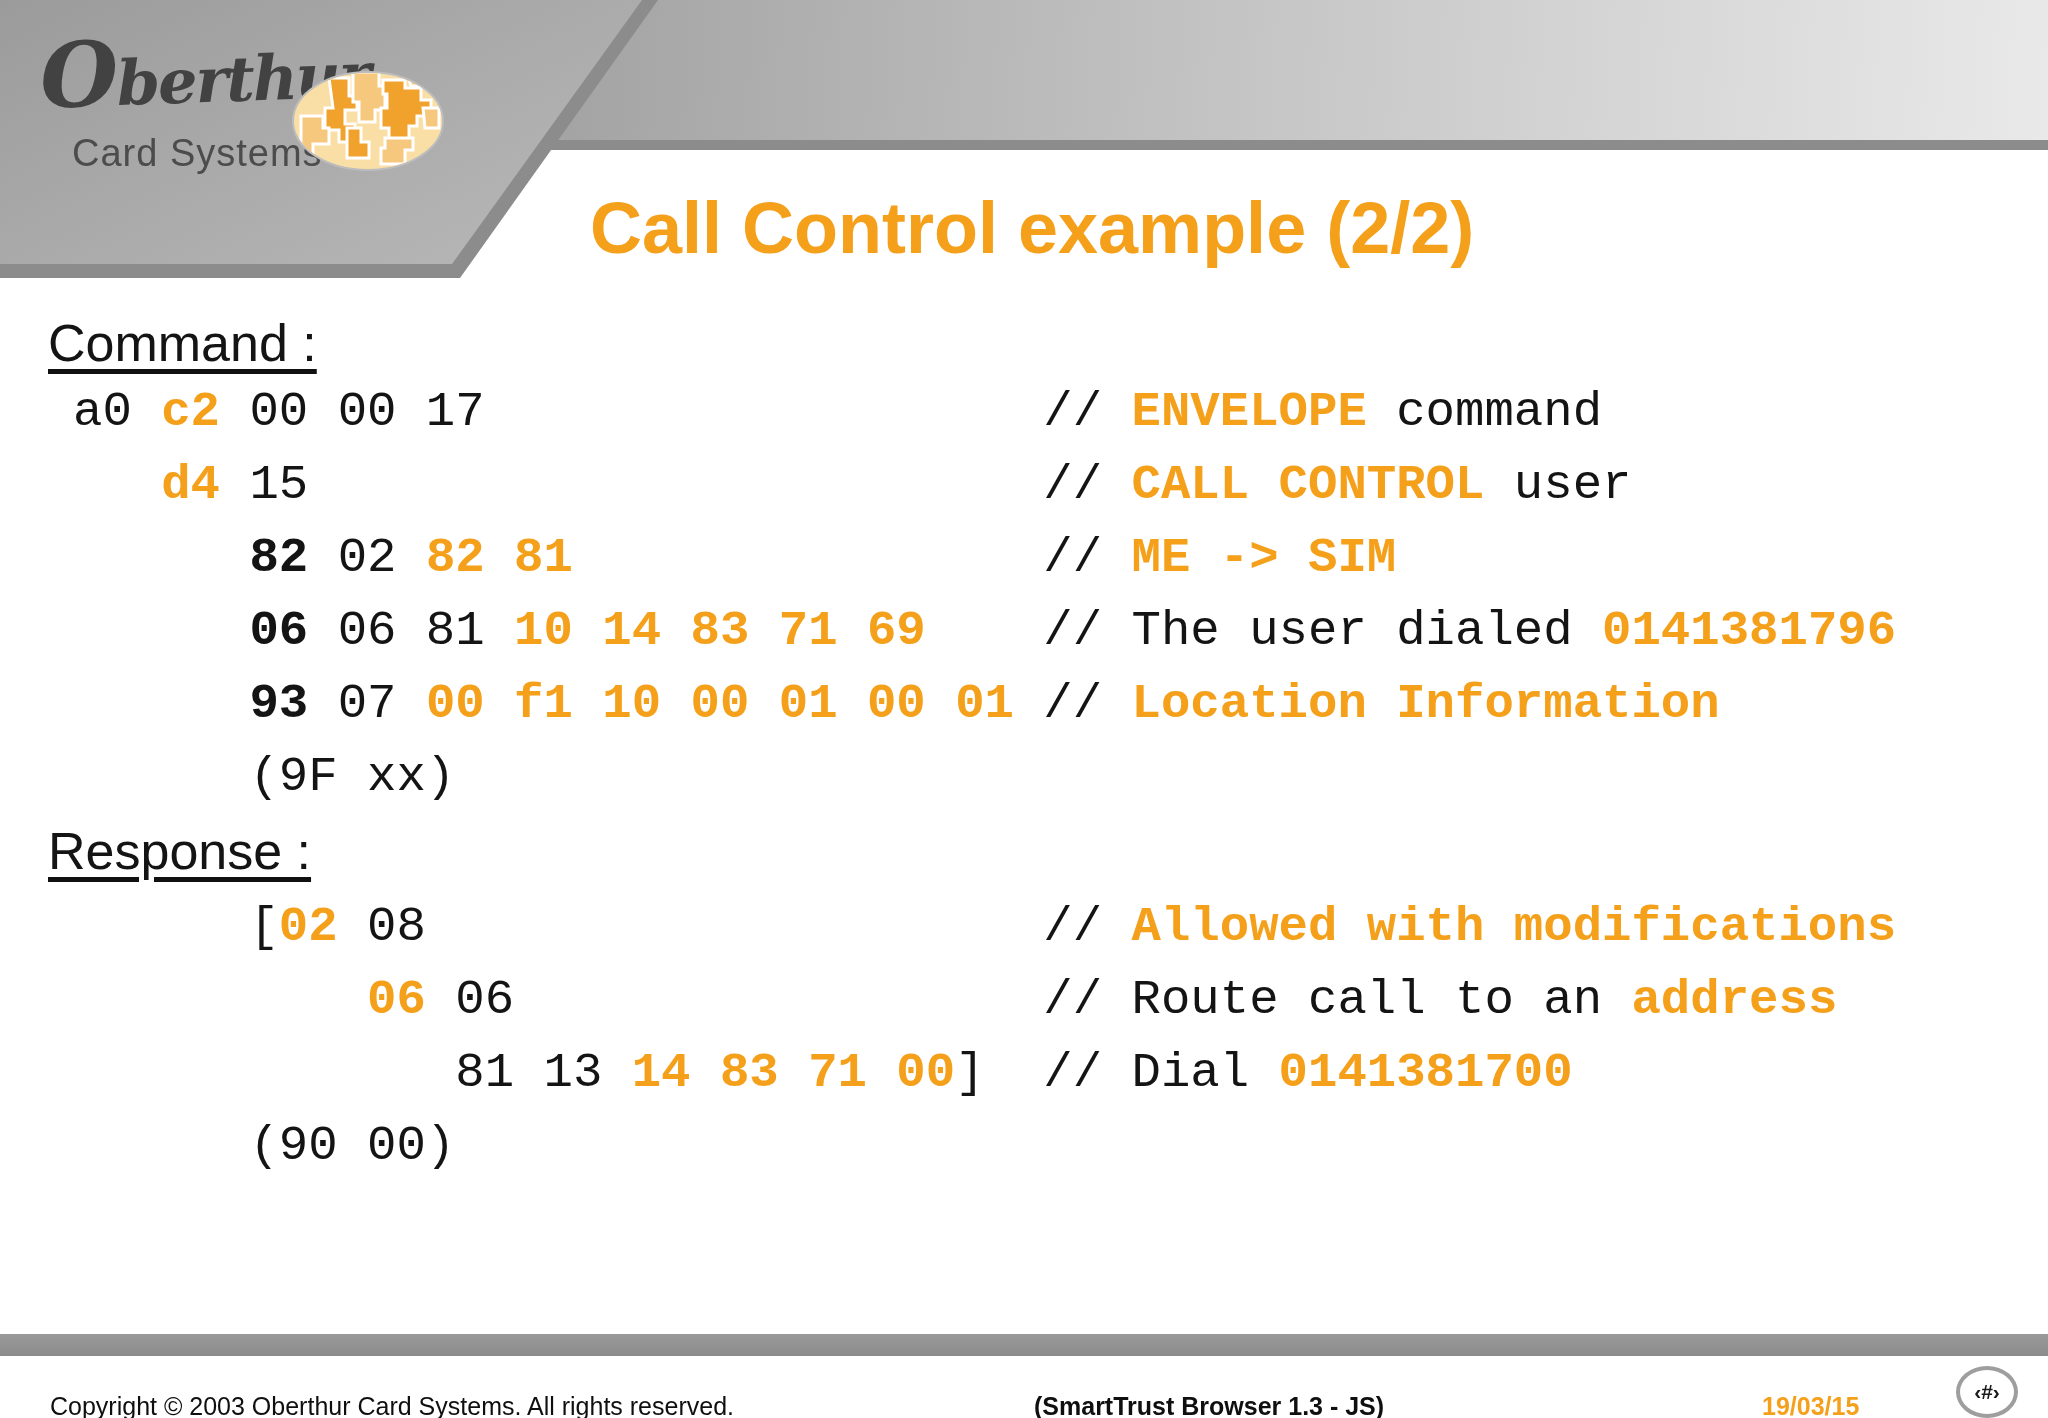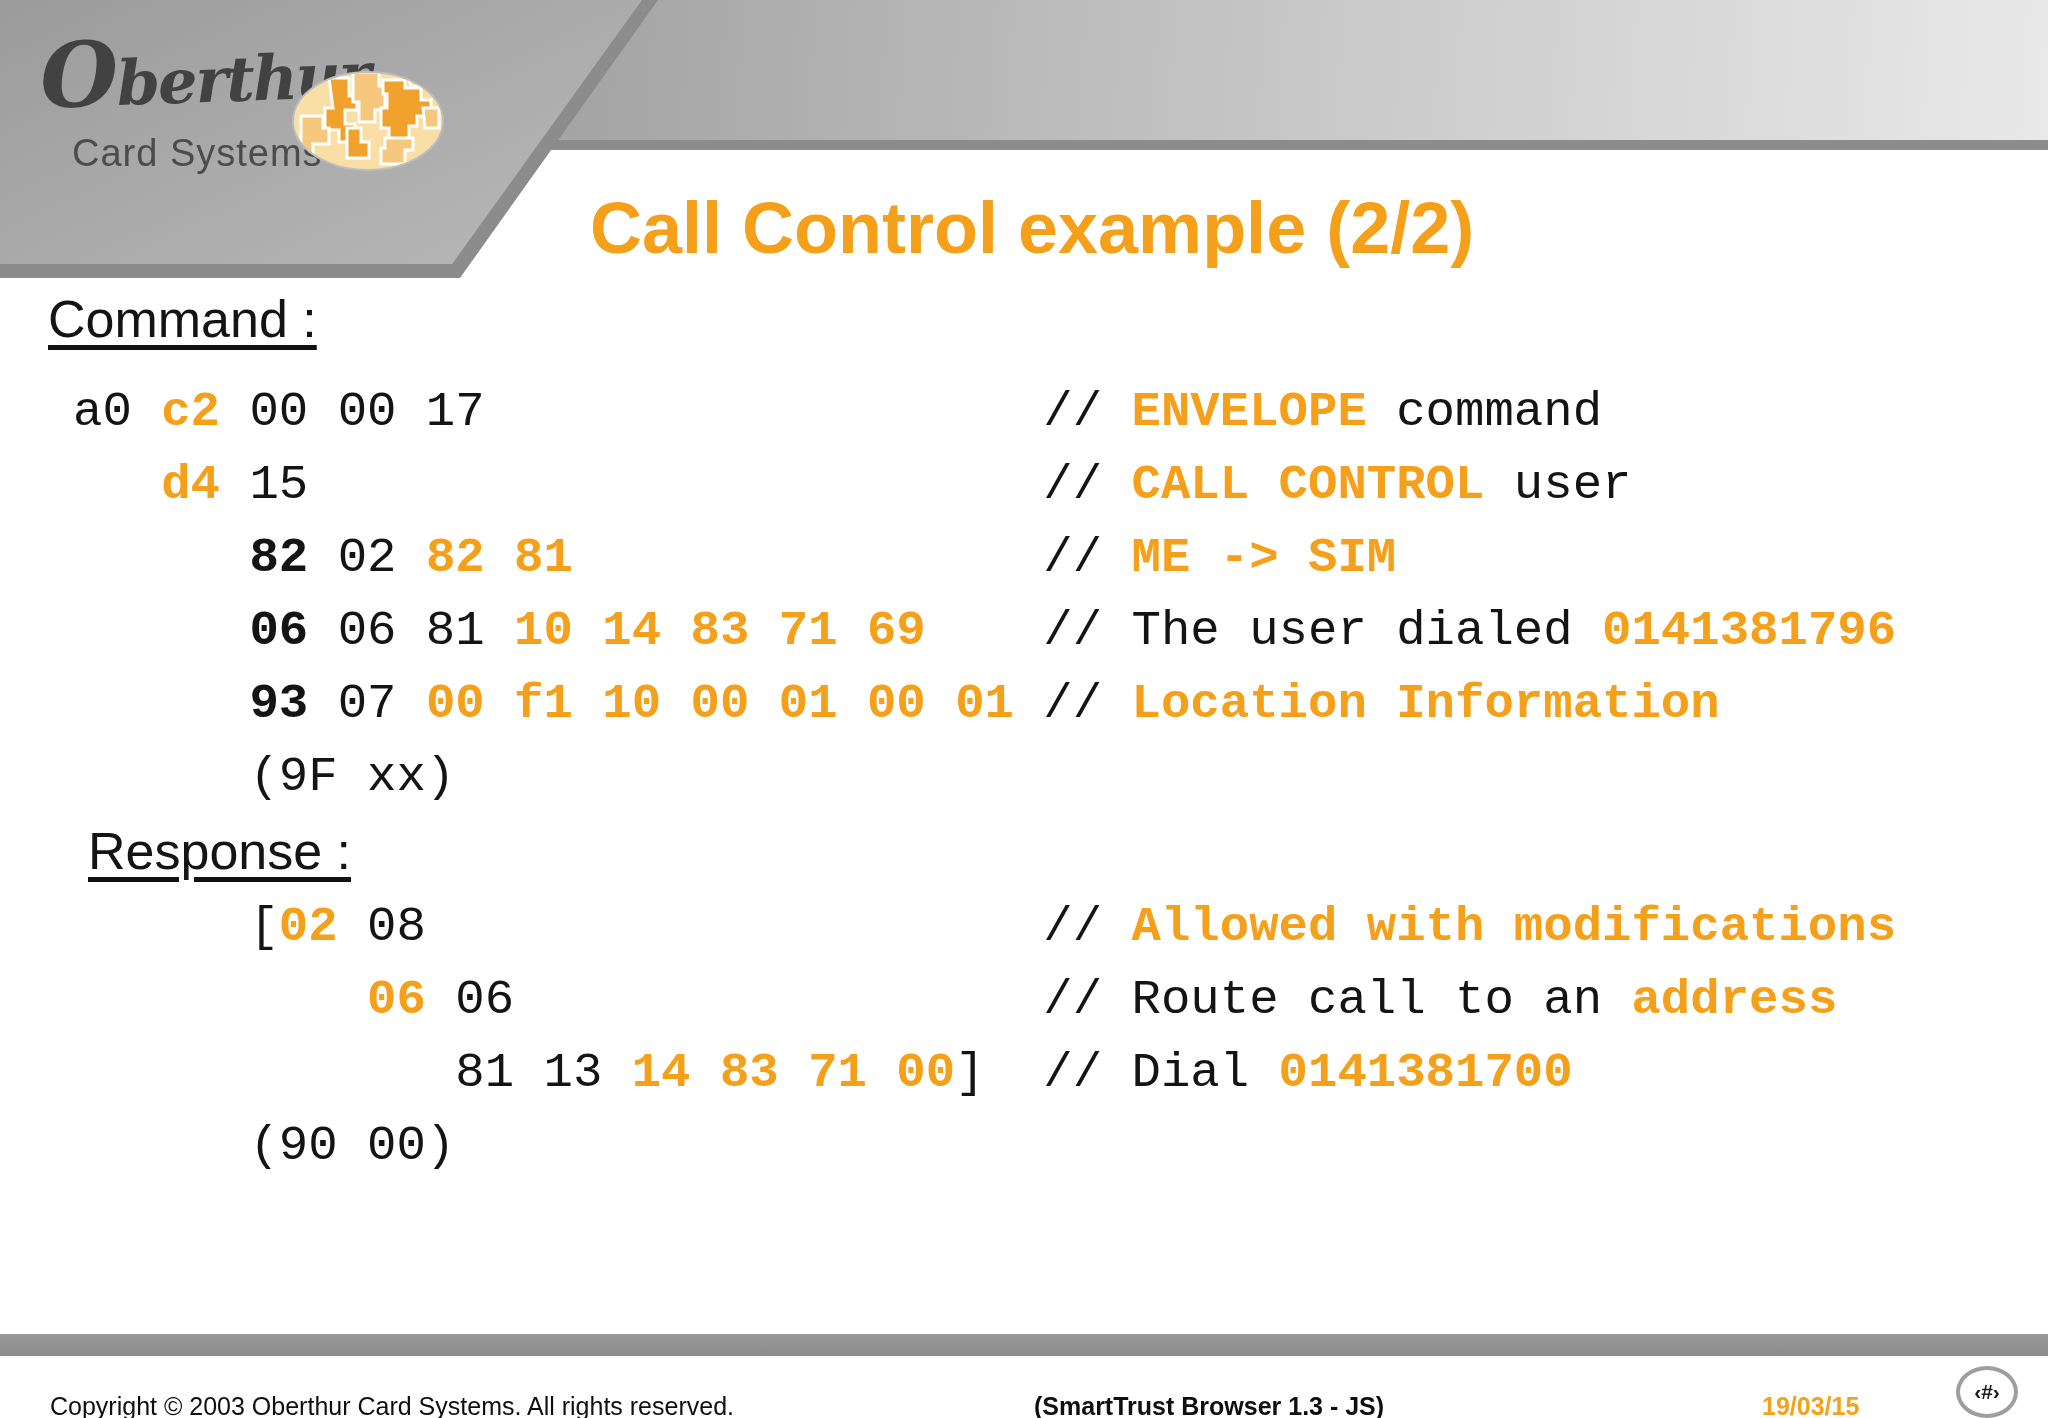--- a/index.html
+++ b/index.html
@@ -48,22 +48,22 @@
     font-size:72px;font-weight:bold;color:var(--orange);
     letter-spacing:0px;white-space:nowrap;line-height:1;
   }
   
   .sec-heading{
     position:absolute;left:48px;
     font-size:52px;color:var(--ink);line-height:1.15;
     text-decoration:underline;text-decoration-thickness:5px;text-underline-offset:8px;
     text-decoration-color:#111;white-space:pre;
   }
-  .sec0 .sec-heading{top:290px;}
-  .sec1 .sec-heading{top:822px;margin-left:40px;}
+  .sec0 .sec-heading{top:314px;}
+  .sec1 .sec-heading{top:822px;}
   .lines{
     position:absolute;left:50px;right:0;
     font-family:"Liberation Mono","DejaVu Sans Mono",monospace;
     font-size:49px;line-height:73px;color:var(--ink);
   }
   .sec0 .lines{top:376px;}
   .sec1 .lines{top:891px;}
   .codeline{position:relative;height:73px;white-space:pre;margin-left:23px;}
   .codeline .comment{position:absolute;left:33ch;top:0;white-space:pre;}
   .seg-k{color:var(--ink);}

